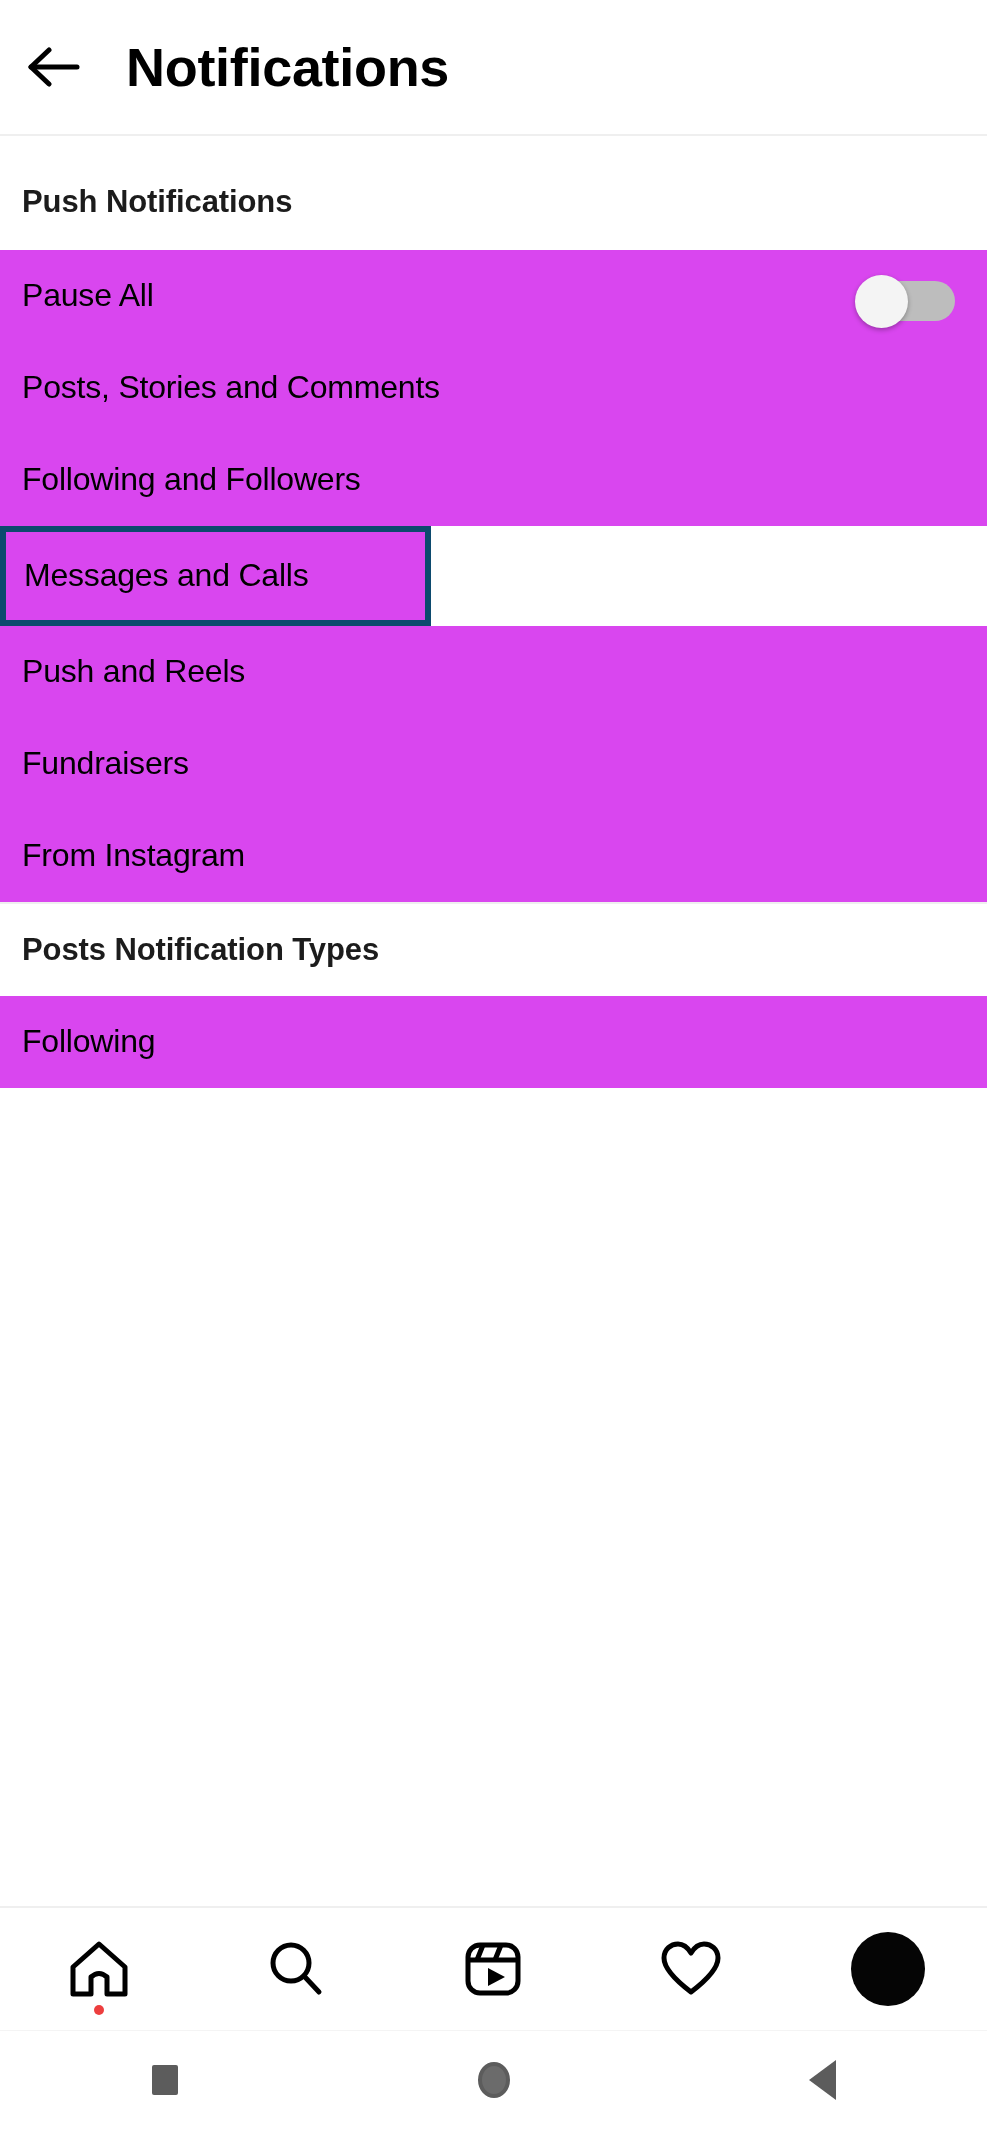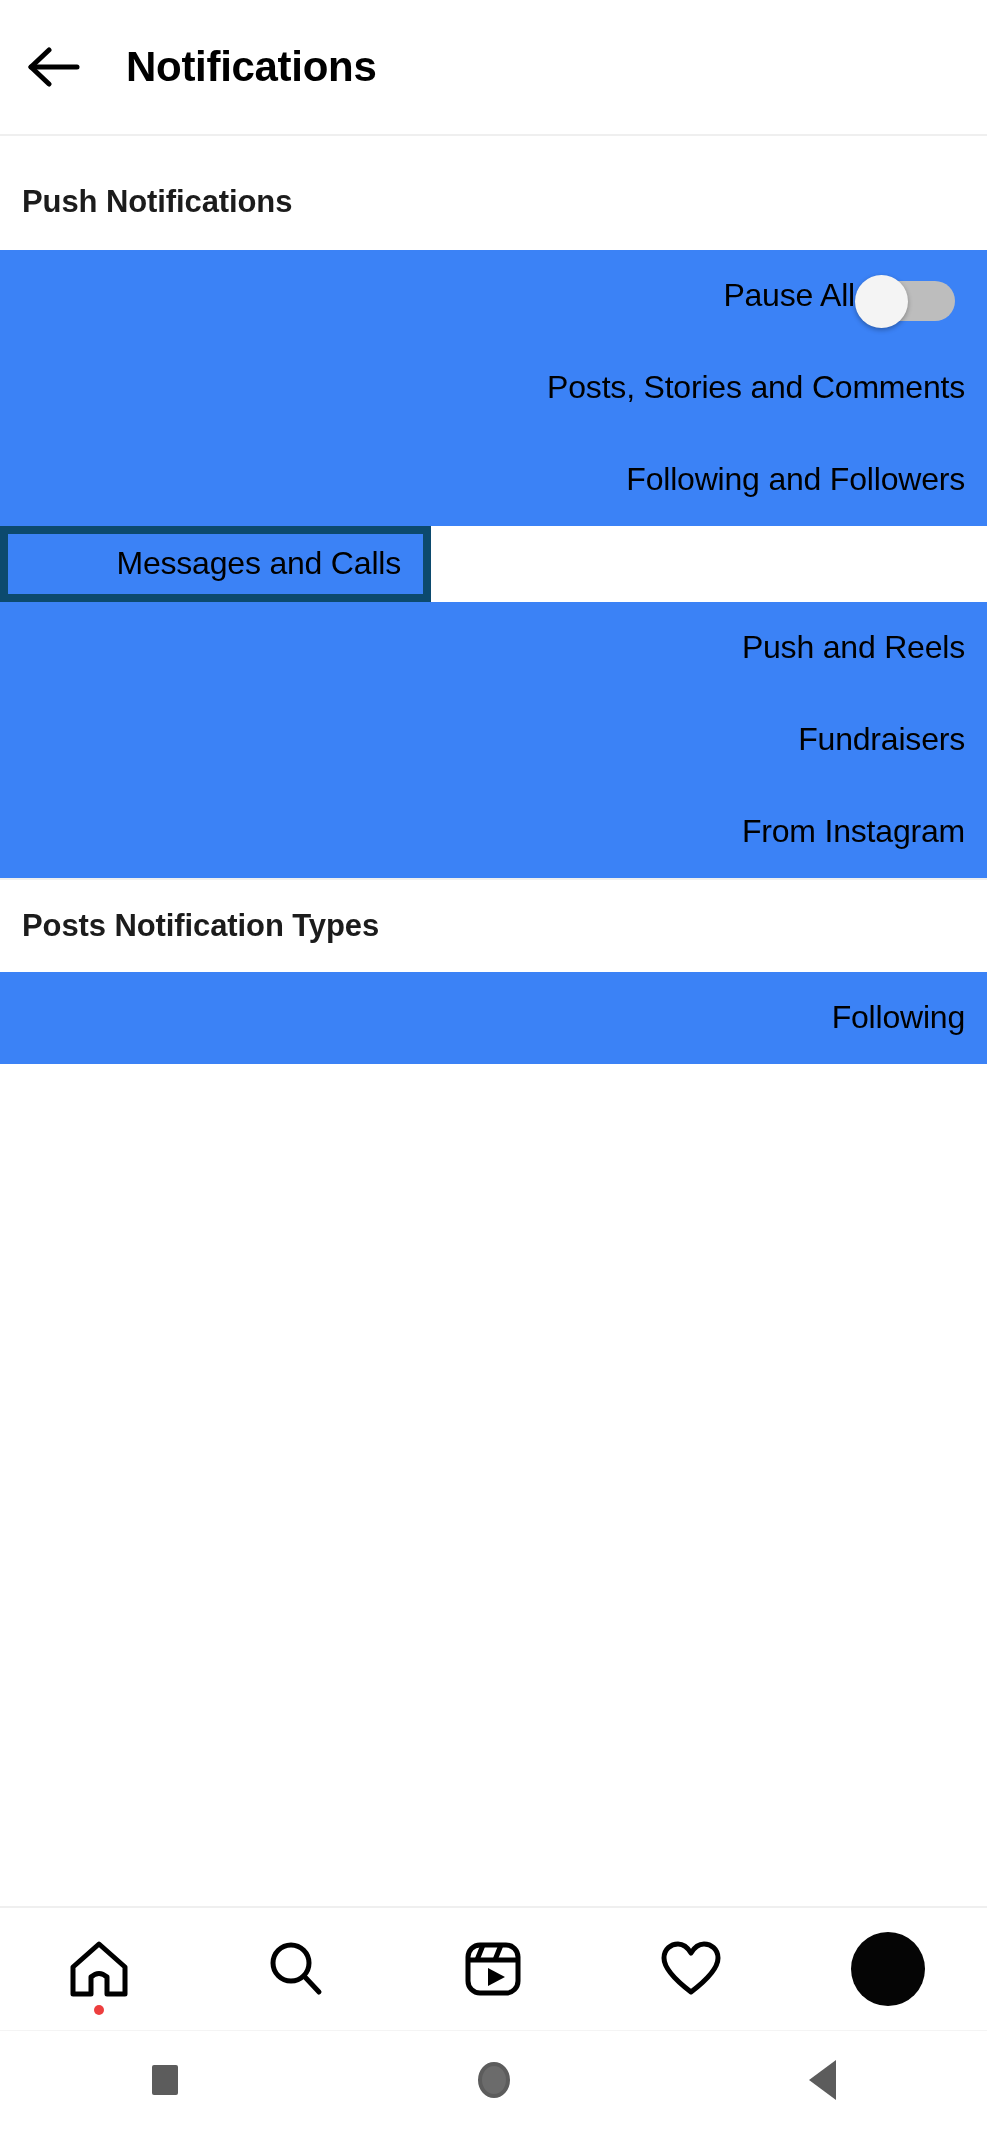--- a/index.html
+++ b/index.html
@@ -37,21 +37,21 @@
   .back-btn {
     width: 96px;
     display: flex;
     align-items: center;
     justify-content: center;
     margin-left: 6px;
     cursor: pointer;
   }
   .back-btn svg { display: block; }
   .header-title {
-    font-size: 42px;
+    font-size: 54px;
     font-weight: bold;
     letter-spacing: -0.3px;
     color: #000000;
     margin-left: 24px;
   }
 
   
   .content {
     flex: 1;
     display: flex;
@@ -76,43 +76,43 @@
     align-items: center;
     letter-spacing: -0.1px;
     text-align: right;
   }
   .section:first-child .section-header { height: 96px; padding-top: 18px; }
 
   .row {
     height: 92px;
     display: flex;
     align-items: center;
-    justify-content: flex-end;
+    justify-content: space-between;
     padding: 0 22px;
     box-sizing: border-box;
-    background: #3b82f6;
+    background: #d946ef;
     cursor: pointer;
     position: relative;
   }
   .row-label {
     font-size: 32px;
     font-weight: normal;
     color: #000000;
     letter-spacing: -0.2px;
     line-height: 1.1;
   }
 
   
   .row.highlighted {
-    border: 8px solid #0c4a6e;
+    border: 6px solid #0c4a6e;
     padding-left: 18px;
     margin-right: 0;
     width: 431px;
     box-sizing: border-box;
-    height: 76px;
+    height: 100px;
   }
 
   
   .toggle {
     width: 100px;
     height: 42px;
     position: relative;
     display: flex;
     align-items: center;
     margin-right: 10px;

